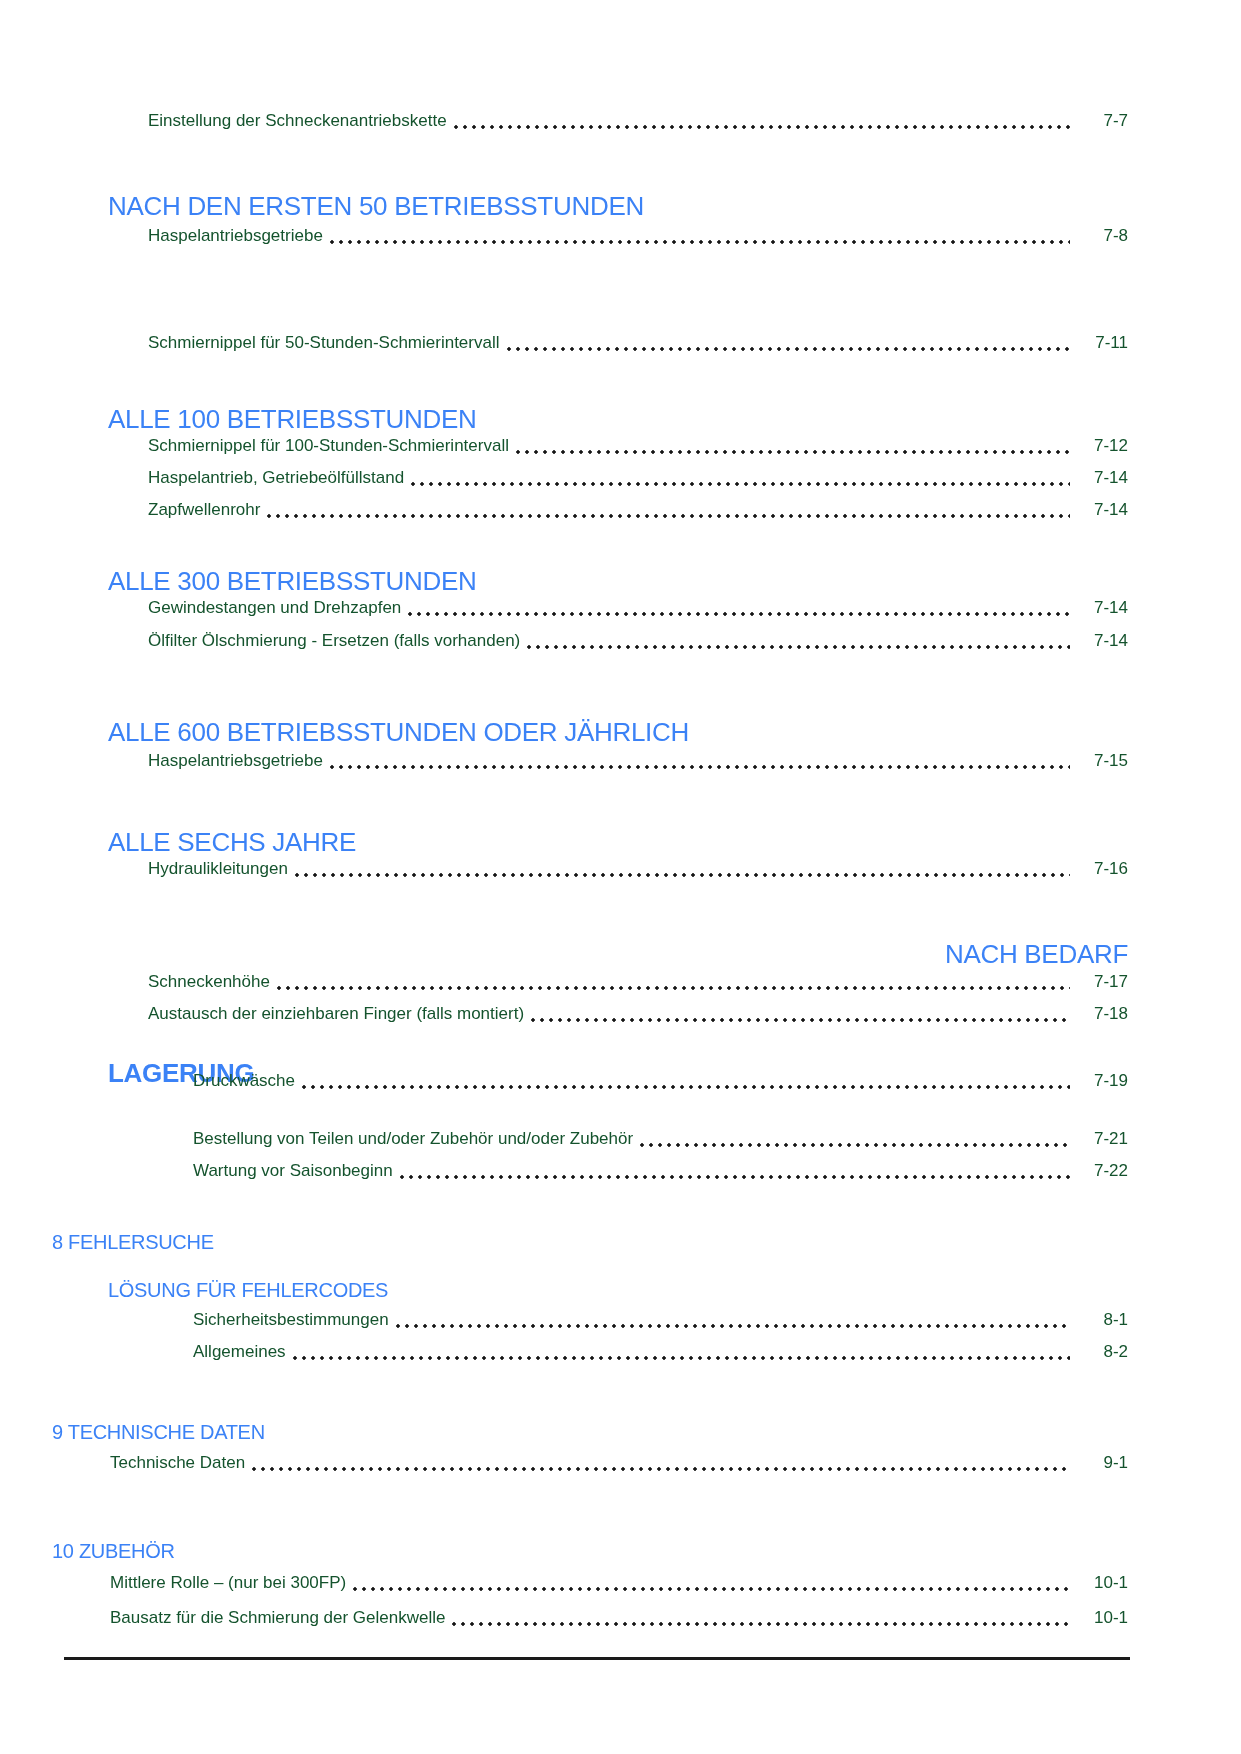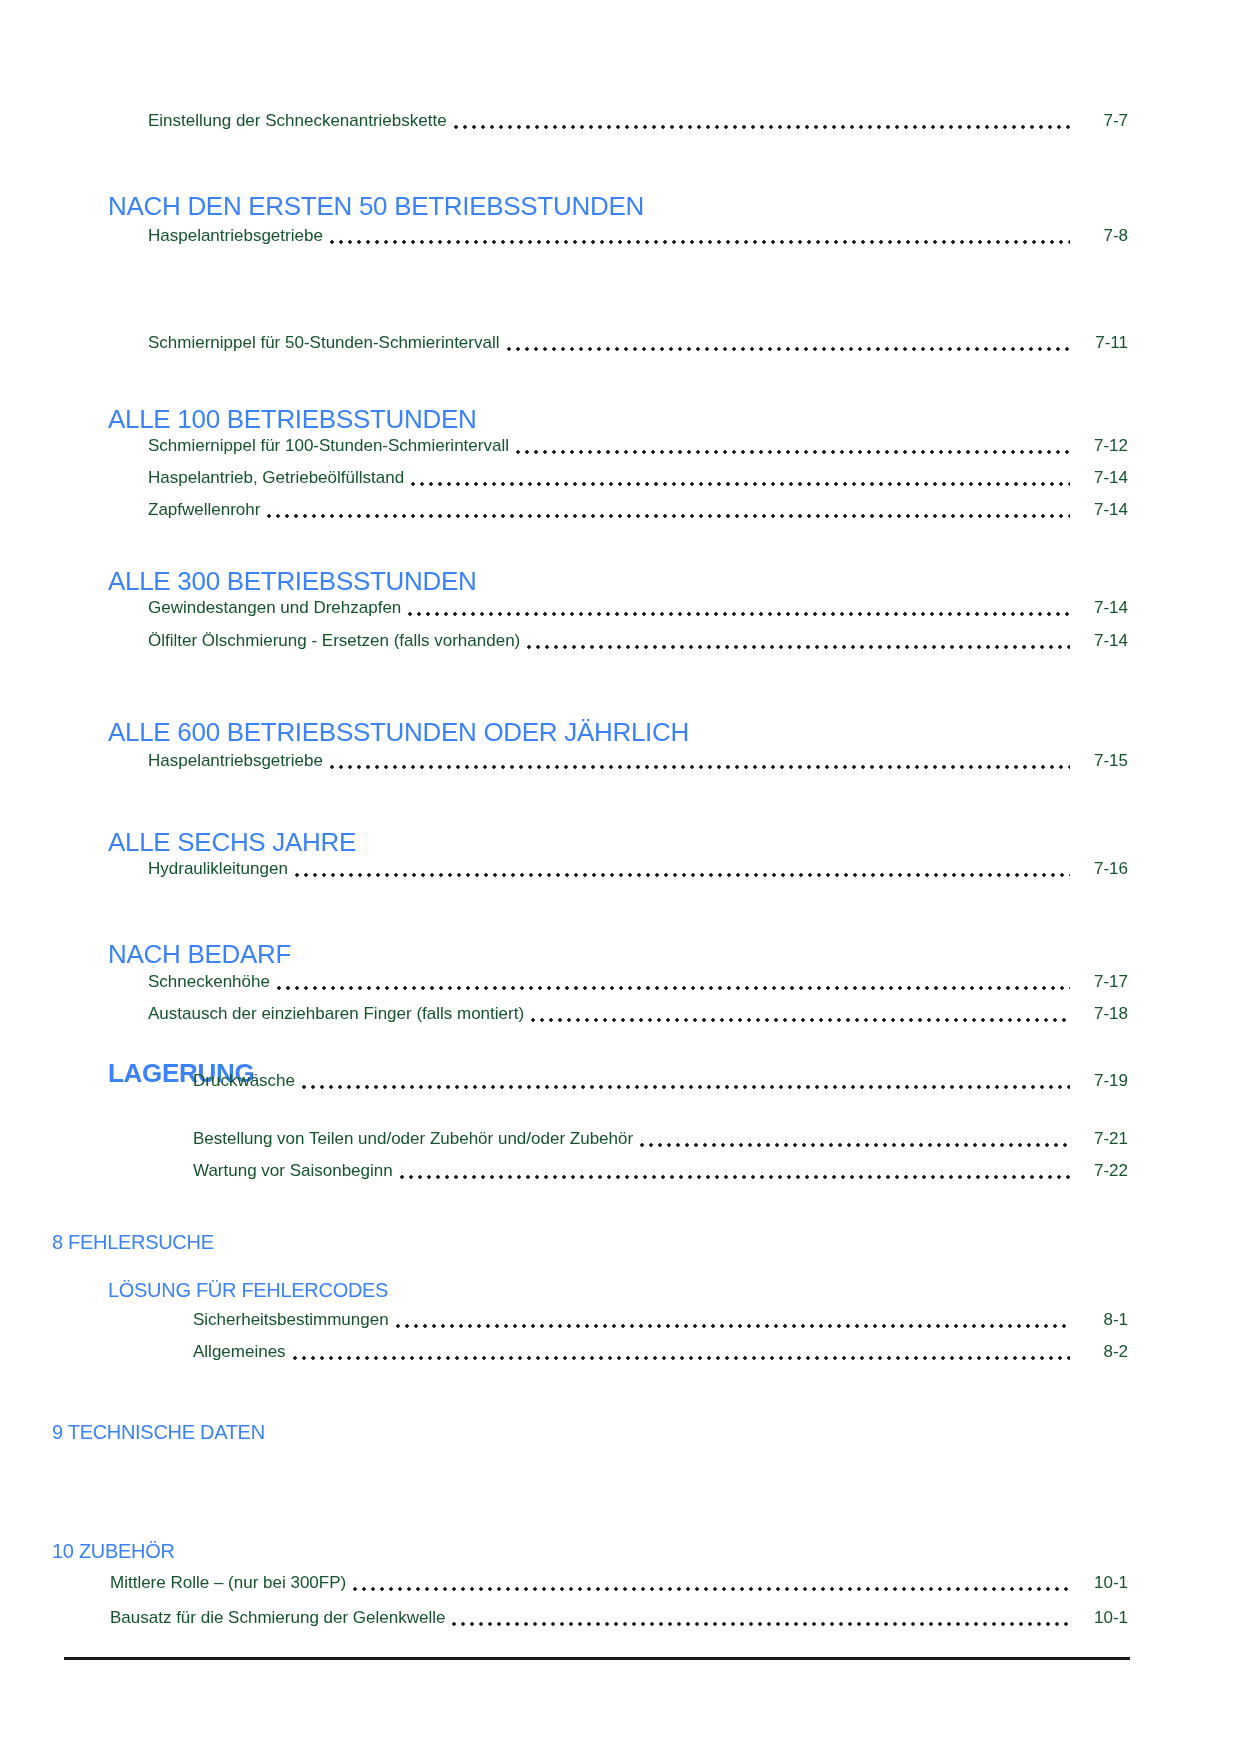--- a/index.html
+++ b/index.html
@@ -92,21 +92,21 @@
       <span class="label">Haspelantriebsgetriebe</span>
       <span class="leader"></span>
       <span class="page-num">7-15</span>
     </div>
     <div class="heading section" style="top: 825px;">ALLE SECHS JAHRE</div>
     <div class="row lvl1" style="top: 858px;">
       <span class="label">Hydraulikleitungen</span>
       <span class="leader"></span>
       <span class="page-num">7-16</span>
     </div>
-    <div class="heading section" style="top: 937px;">NACH BEDARF</div>
+    <div class="heading section" style="top: 937px; text-align: right;">NACH BEDARF</div>
     <div class="row lvl1" style="top: 971px;">
       <span class="label">Schneckenhöhe</span>
       <span class="leader"></span>
       <span class="page-num">7-17</span>
     </div>
     <div class="row lvl1" style="top: 1003px;">
       <span class="label">Austausch der einziehbaren Finger (falls montiert)</span>
       <span class="leader"></span>
       <span class="page-num">7-18</span>
     </div>
@@ -132,20 +132,25 @@
       <span class="label">Sicherheitsbestimmungen</span>
       <span class="leader"></span>
       <span class="page-num">8-1</span>
     </div>
     <div class="row deep" style="top: 1341px;">
       <span class="label">Allgemeines</span>
       <span class="leader"></span>
       <span class="page-num">8-2</span>
     </div>
     <div class="heading chapter" style="top: 1415px;">9 TECHNISCHE DATEN</div>
+    <div class="row chap" style="top: 1452px;">
+      <span class="label">Technische Daten</span>
+      <span class="leader"></span>
+      <span class="page-num">9-1</span>
+    </div>
     <div class="heading chapter" style="top: 1534px;">10 ZUBEHÖR</div>
     <div class="row chap" style="top: 1572px;">
       <span class="label">Mittlere Rolle – (nur bei 300FP)</span>
       <span class="leader"></span>
       <span class="page-num">10-1</span>
     </div>
     <div class="row chap" style="top: 1607px;">
       <span class="label">Bausatz für die Schmierung der Gelenkwelle</span>
       <span class="leader"></span>
       <span class="page-num">10-1</span>

